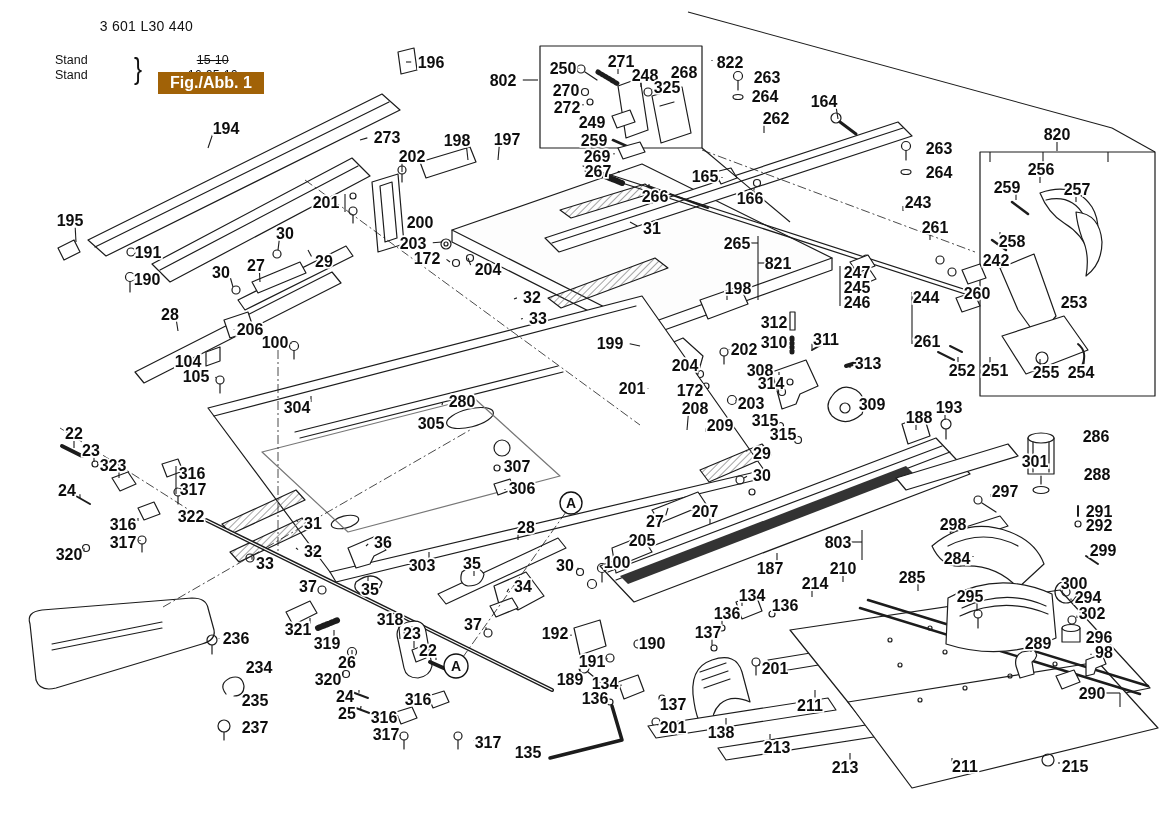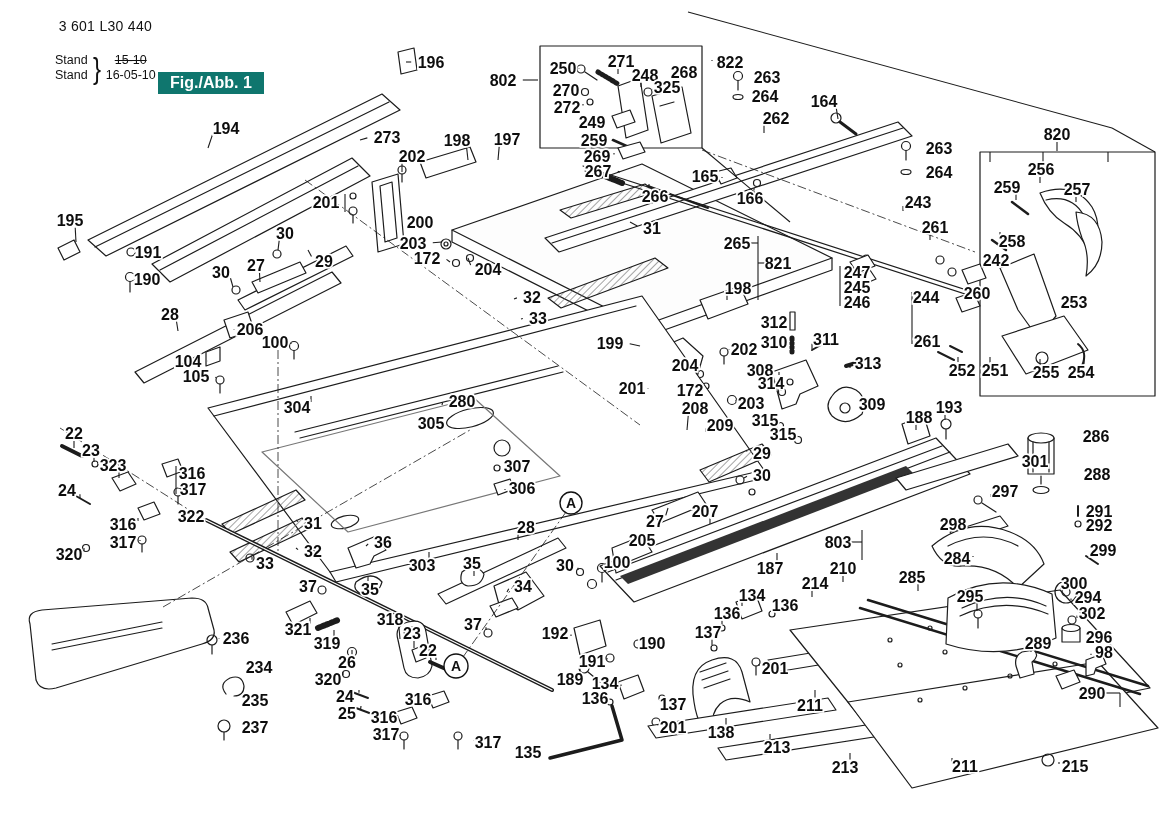--- a/index.html
+++ b/index.html
@@ -1,26 +1,26 @@
 <!DOCTYPE html>
 <html><head>
 <meta charset="utf-8">
 <style>
   html,body{margin:0;padding:0;background:#fff;}
   #stage{position:relative;width:1166px;height:824px;background:#fff;overflow:hidden;
          font-family:"Liberation Sans", sans-serif;color:#111;}
   #art{position:absolute;left:0;top:0;}
   #header{position:absolute;left:55px;top:18px;line-height:1.25;text-align:center;}
   #part-number{font-size:14px;margin-bottom:14px;letter-spacing:.3px;}
-  .issue-row{display:flex;align-items:center;font-size:12.5px;}
+  .issue-row{display:flex;align-items:center;font-size:12.5px;gap:41px;}
   .issue-labels div{line-height:15px;}
   .brace{font-size:30px;font-weight:400;margin:0 4px;transform:scaleX(.8);}
   .issue-values div{line-height:15px;}
   .struck{text-decoration:line-through;}
-  #fig-box{position:absolute;left:158px;top:72px;background:#0f766e;color:#fff;
+  #fig-box{position:absolute;left:158px;top:72px;background:#a16207;color:#fff;
            font-weight:bold;font-size:16px;padding:2px 12px;}
   #footer{position:absolute;left:56px;top:718px;font-size:13px;line-height:18.5px;}
 </style>
 </head>
 <body>
 
 <div id="stage">
 
   <svg id="art" width="1166" height="824" viewBox="0 0 1166 824">
     <defs>

